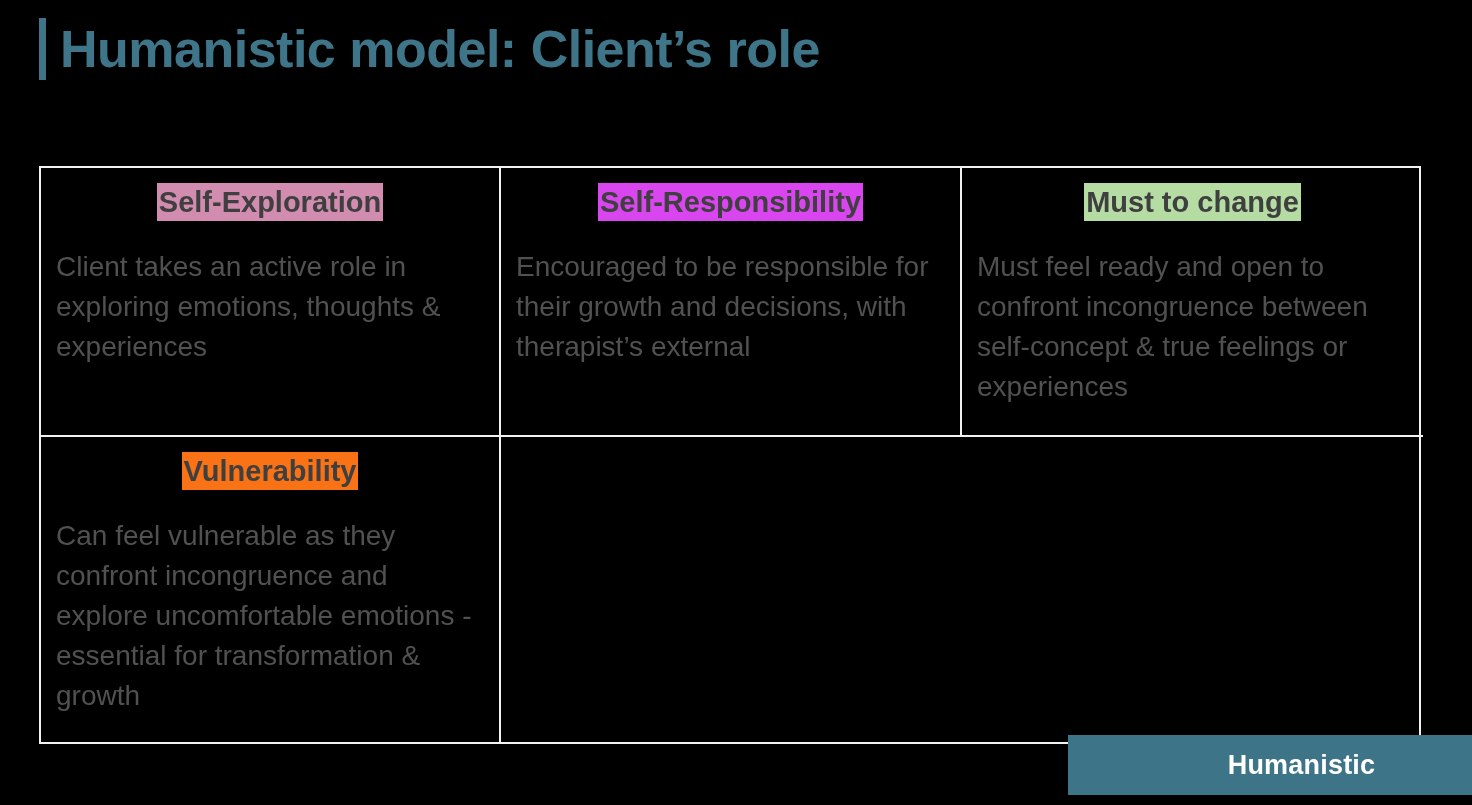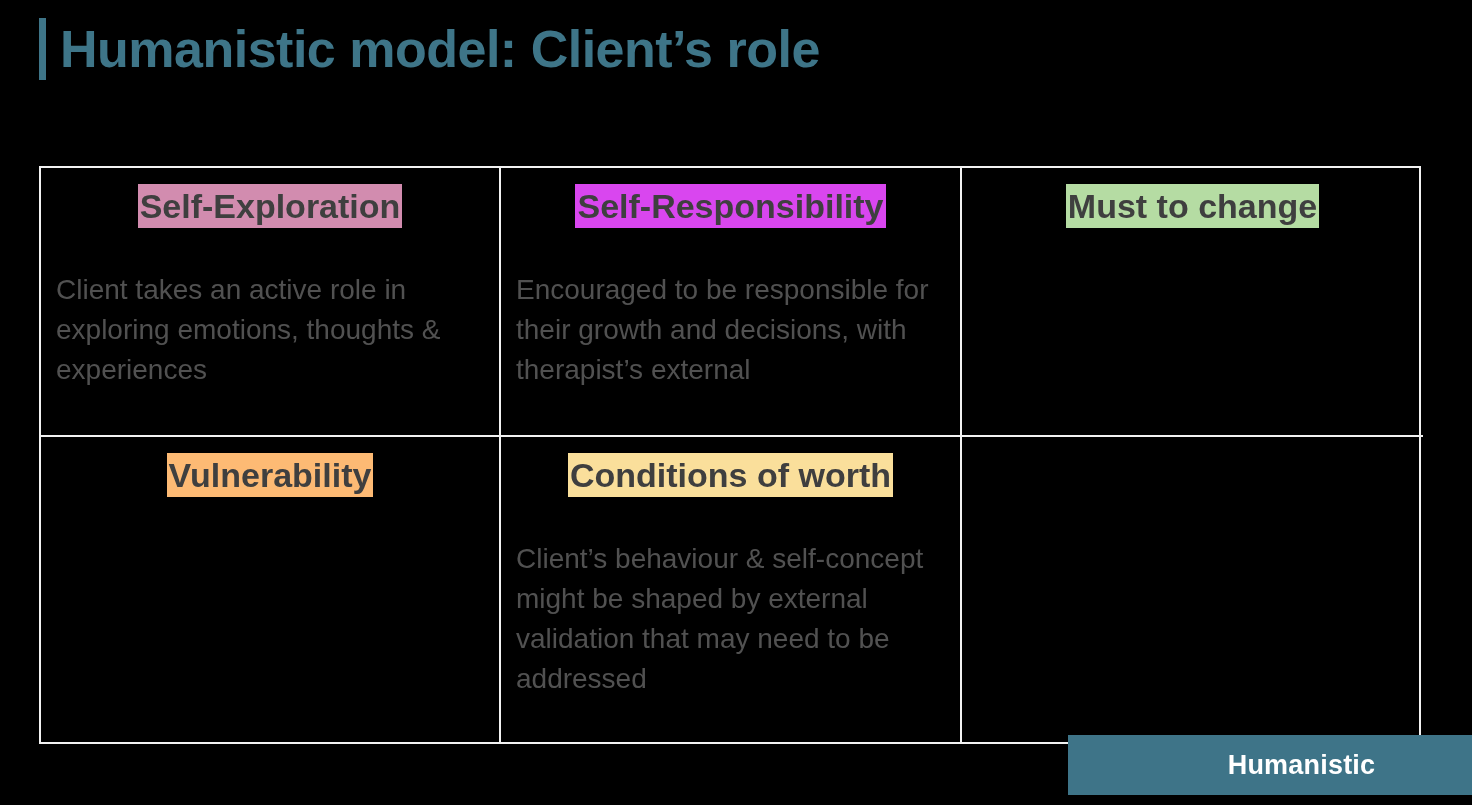--- a/index.html
+++ b/index.html
@@ -69,38 +69,38 @@
   .cell.row-last { border-bottom: none; }
 
   .cell-heading-wrap {
     text-align: center;
     line-height: 1;
     margin-bottom: 8px;
   }
   .cell-heading {
     display: inline;
     color: #3F3F3F;
-    font-size: 34px;
+    font-size: 29px;
     font-weight: 700;
     line-height: 1.42;
     padding: 3px 2px;
     box-decoration-break: clone;
     -webkit-box-decoration-break: clone;
   }
   .hl-pink   { background: #D28CAF; }
   .hl-blue   { background: #d946ef; }
   .hl-green  { background: #B5DCA3; }
-  .hl-purple { background: #fdba74; }
+  .hl-purple { background: #f97316; }
   .hl-yellow { background: #FADF9B; }
 
   .cell-body {
     color: #515151;
     font-size: 28px;
     line-height: 1.43;
-    margin-top: 40px;
+    margin-top: 24px;
     padding-left: 1px;
     white-space: pre-line;
   }
   .cell-body.empty { margin: 0; }
 
   
   .badge {
     position: absolute;
     left: 1068px;
     top: 735px;
@@ -141,34 +141,30 @@
       <div class="cell-heading-wrap">
         <span class="cell-heading hl-blue">Self-Responsibility</span>
       </div>
       <div class="cell-body">Encouraged to be responsible for their growth and decisions, with therapist’s external</div>
     </div>
 
     <div class="cell col-last">
       <div class="cell-heading-wrap">
         <span class="cell-heading hl-green">Must to change</span>
       </div>
+      <div class="cell-body">Must feel ready and open to confront incongruence between self-concept &amp; true feelings or experiences</div>
     </div>
 
     <div class="cell row-last">
       <div class="cell-heading-wrap">
         <span class="cell-heading hl-purple">Vulnerability</span>
       </div>
+      <div class="cell-body">Can feel vulnerable as they confront incongruence and explore uncomfortable emotions - essential for transformation &amp; growth</div>
     </div>
 
-    <div class="cell row-last">
-      <div class="cell-heading-wrap">
-        <span class="cell-heading hl-yellow">Conditions of worth</span>
-      </div>
-      <div class="cell-body">Client’s behaviour &amp; self-concept might be shaped by external validation that may need to be addressed</div>
-    </div>
 
     <div class="cell col-last row-last">
       <div class="cell-heading-wrap">
         <span class="cell-heading"></span>
       </div>
       <div class="cell-body empty"></div>
     </div>
 
   </div>
 

